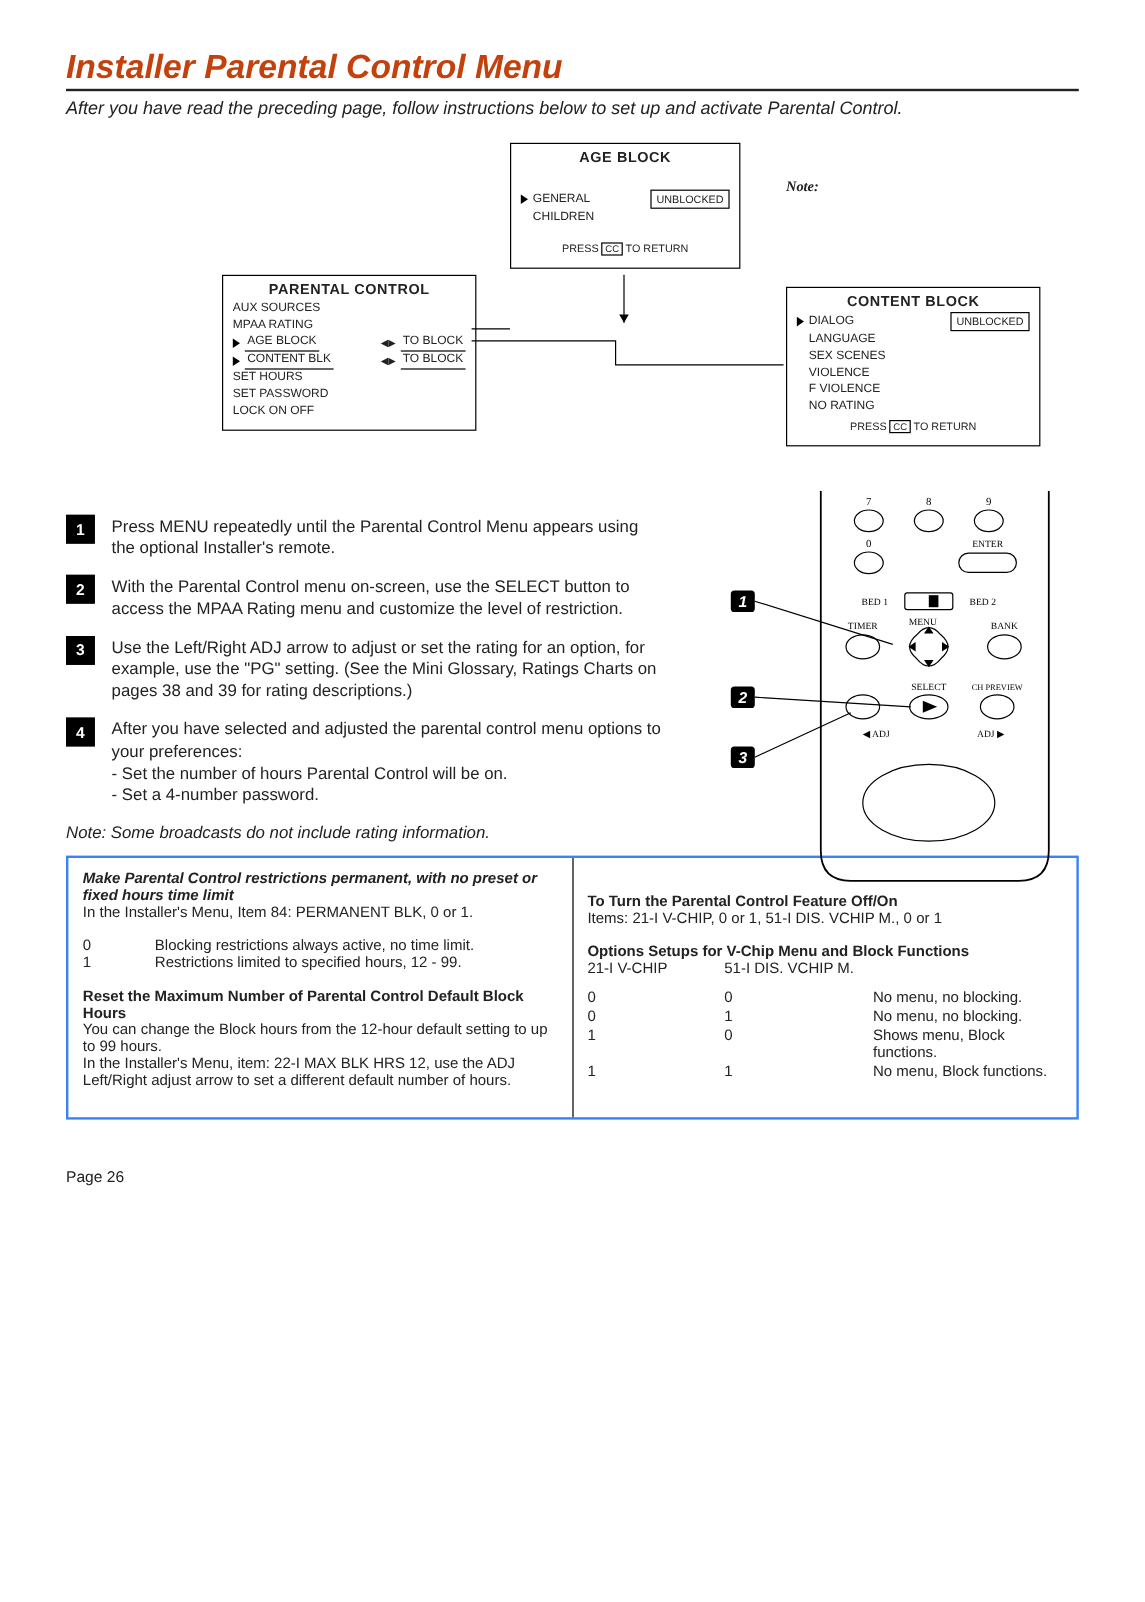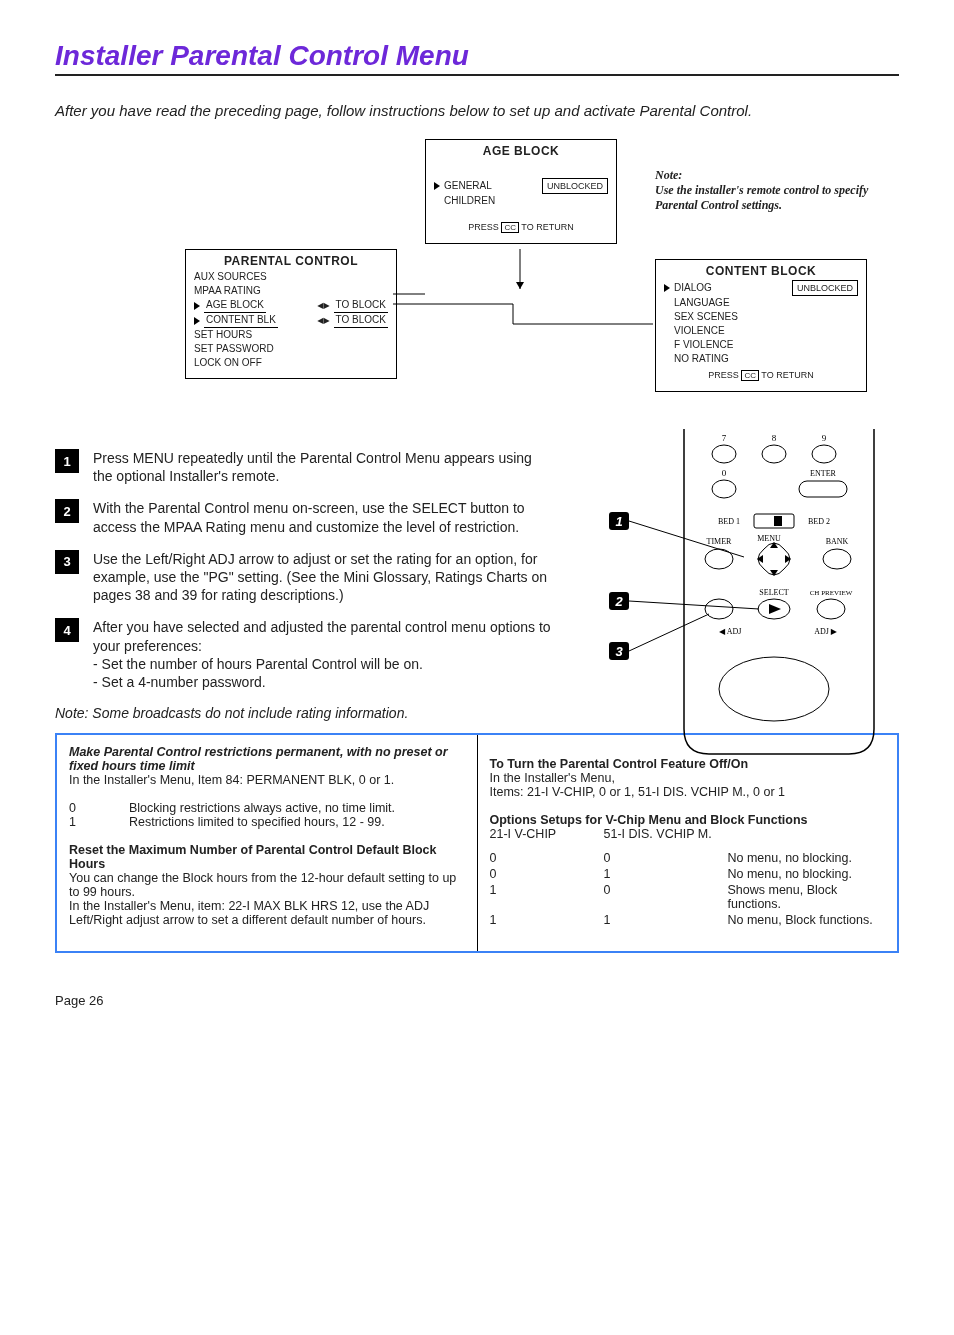--- a/index.html
+++ b/index.html
@@ -10,24 +10,24 @@
     color: #222;
     width: 954px;
     box-sizing: border-box;
     background: #fff;
   }
   .page-title {
     font-family: Arial, Helvetica, sans-serif;
     font-weight: bold;
     font-style: italic;
     font-size: 28px;
-    color: #6d28d9;
+    color: #c2410c;
     border-bottom: 2px solid #222;
     padding-bottom: 2px;
-    margin-bottom: 26px;
+    margin-bottom: 6px;
   }
   .intro {
     font-style: italic;
     font-size: 15px;
     margin-bottom: 20px;
   }
   .diagrams {
     position: relative;
     height: 300px;
     margin-bottom: 10px;
@@ -281,21 +281,20 @@
       </div>
     <div class="cc-line">
       <span>PRESS</span>
       <span class="cc-box">CC</span>
       <span>TO RETURN</span>
     </div>
   </div>
 
   <div class="note-block" style="left:600px; top:0; width:230px;">
     <span>Note:</span><br>
-    <span>Use the installer's remote control to specify Parental Control settings.</span>
   </div>
 
   <svg class="connector" style="left:338px; top:150px;" width="40" height="10">
     <line x1="0" y1="5" x2="32" y2="5" stroke="#000" stroke-width="1"></line>
   </svg>
   <svg class="connector" style="left:338px; top:160px;" width="280" height="30">
     <polyline points="0,5 120,5 120,25 260,25" fill="none" stroke="#000" stroke-width="1"></polyline>
   </svg>
   <svg class="connector" style="left:455px; top:110px;" width="20" height="50">
     <line x1="10" y1="0" x2="10" y2="40" stroke="#000" stroke-width="1"></line>
@@ -400,21 +399,20 @@
       <div class="c1">Restrictions limited to specified hours, 12 - 99.</div>
     </div>
     <br>
     <div class="sub-heading">Reset the Maximum Number of Parental Control Default Block Hours</div>
     <div>You can change the Block hours from the 12-hour default setting to up to 99 hours.</div>
     <div>In the Installer's Menu, item: 22-I MAX BLK HRS 12, use the ADJ Left/Right adjust arrow to set a different default number of hours.</div>
     <br>
   </div>
   <div class="info-col">
     <div class="sub-heading">To Turn the Parental Control Feature Off/On</div>
-    <div>In the Installer's Menu,</div>
     <div>Items: 21-I V-CHIP, 0 or 1, 51-I DIS. VCHIP M., 0 or 1</div>
     <br>
     <div class="sub-heading">Options Setups for V-Chip Menu and Block Functions</div>
     <table class="opts">
       <tbody>
           <tr>
         <td style="width:110px;">21-I V-CHIP</td>
         <td style="width:120px;">51-I DIS. VCHIP M.</td>
         <td></td>
       </tr>

